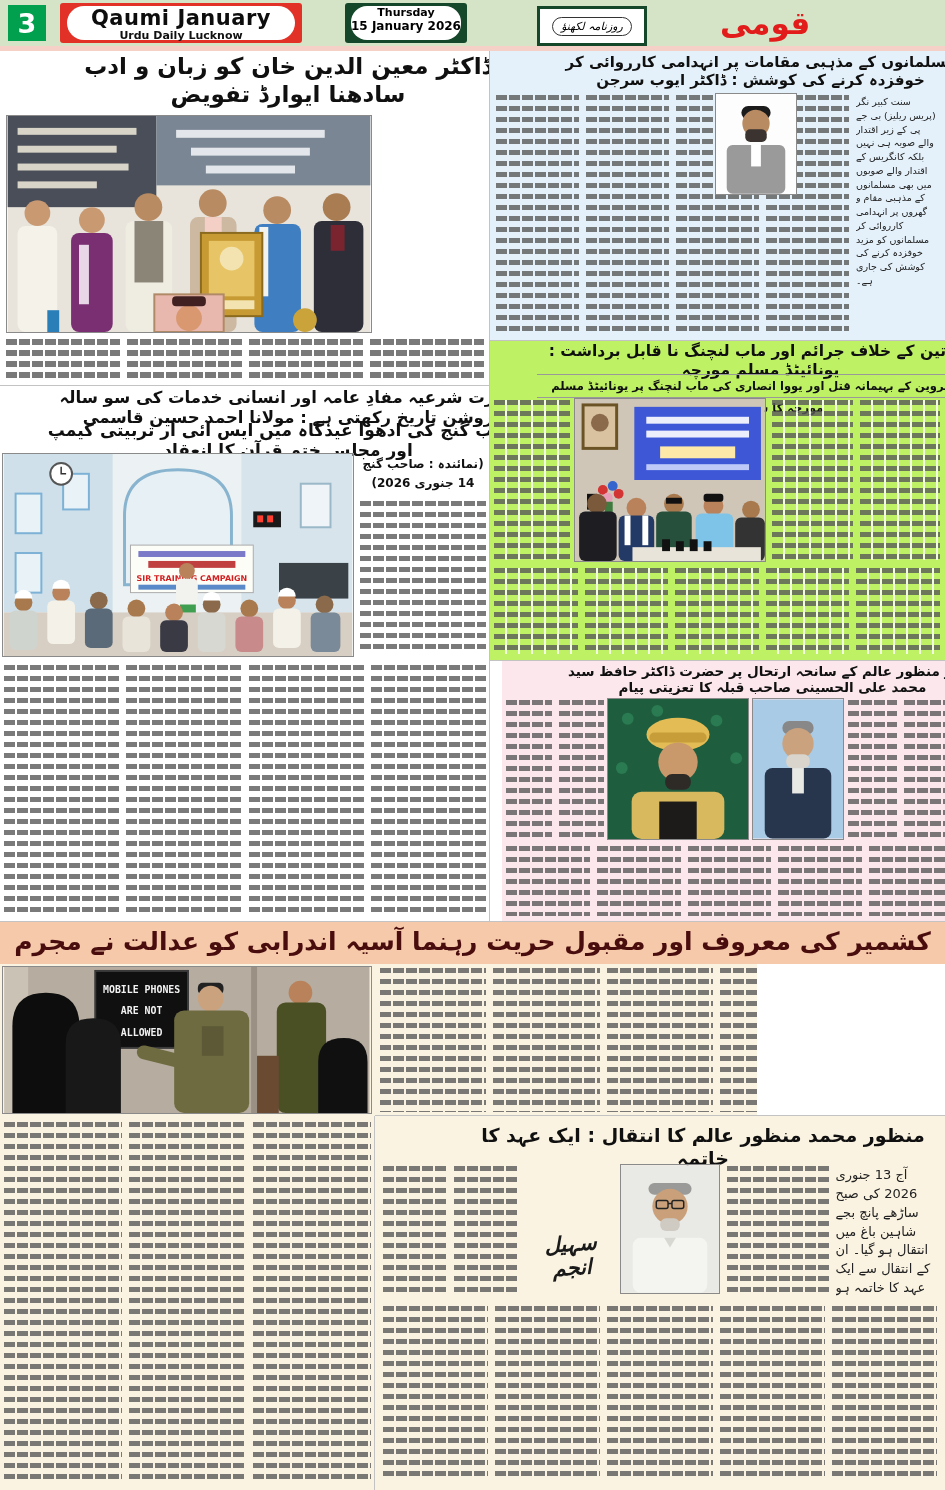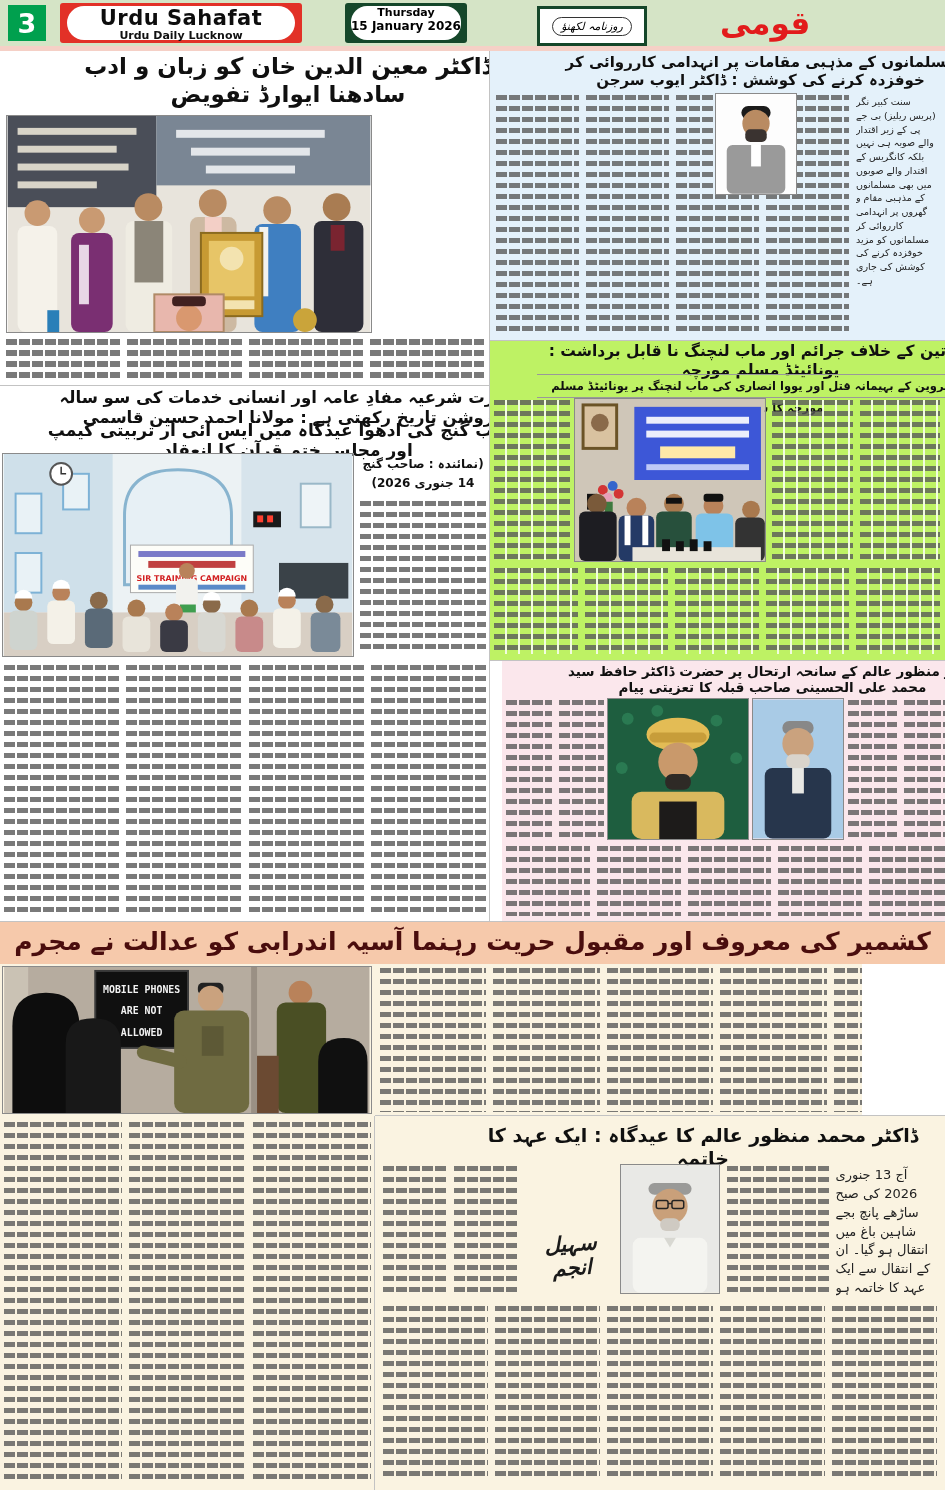--- a/index.html
+++ b/index.html
@@ -52,21 +52,21 @@
 </style>
 </head>
 <body>
 
 <div id="page">
 
   <header id="topbar">
     <div class="pagenum">3</div>
     <div class="mastbox">
       <div class="mastpill">
-        <div class="mast-title">Urdu Sahafat</div>
+        <div class="mast-title">Qaumi January</div>
         <div class="mast-sub">Urdu Daily Lucknow</div>
       </div>
     </div>
     <div class="datebox">
       <div class="datepill">
         <div class="date1">Thursday</div>
         <div class="date2">15 January 2026</div>
       </div>
     </div>
     <div class="nameplate">
@@ -306,21 +306,21 @@
       <div class="sim"></div>
       <div class="sim"></div>
       <div class="sim"></div>
       <div class="sim"></div>
       <div class="sim"></div>
     </div>
   </section>
 
   <div id="kashmir-band" class="abs" style="left:0;top:922px;width:945px;height:42px;">کشمیر کی معروف اور مقبول حریت رہنما آسیہ اندرابی کو عدالت نے مجرم قرار دیا</div>
 
-  <section class="article cream" style="left:0;top:964px;width:862px;height:152px;">
+  <section class="article cream" style="left:0;top:964px;width:757px;height:152px;">
     <svg class="photo-frame abs" style="left:2px;top:2px;" width="370" height="148" viewBox="0 0 370 148">
       <rect width="370" height="148" fill="#b6ac9f"></rect>
       <rect x="0" y="0" width="24" height="148" fill="#cac2b4"></rect>
       <rect x="250" y="0" width="6" height="148" fill="#9a9084"></rect>
 
       <rect x="92" y="4" width="94" height="78" fill="#101010" stroke="#3a3a3a" stroke-width="2"></rect>
       <text x="139" y="26" text-anchor="middle" font-size="10" font-weight="bold" fill="#f2f2f2" font-family="DejaVu Sans Mono, monospace">MOBILE PHONES</text>
       <text x="139" y="48" text-anchor="middle" font-size="10" font-weight="bold" fill="#f2f2f2" font-family="DejaVu Sans Mono, monospace">ARE NOT</text>
       <text x="139" y="70" text-anchor="middle" font-size="10" font-weight="bold" fill="#f2f2f2" font-family="DejaVu Sans Mono, monospace">ALLOWED</text>
 
@@ -349,21 +349,21 @@
 
   <section class="article cream" style="left:0;top:1116px;width:375px;height:374px;">
     <div class="cols abs" style="left:4px;top:6px;width:367px;height:360px;">
       <div class="sim"></div>
       <div class="sim"></div>
       <div class="sim"></div>
     </div>
   </section>
 
   <section class="article cream" id="art-obituary" style="left:375px;top:1116px;width:570px;height:374px;">
-    <div class="hl abs" style="left:55px;top:8px;width:460px;height:34px;font-size:19px;">ڈاکٹر محمد منظور عالم کا عیدگاہ : ایک عہد کا خاتمہ</div>
+    <div class="hl abs" style="left:55px;top:8px;width:460px;height:34px;font-size:19px;">منظور محمد منظور عالم کا انتقال : ایک عہد کا خاتمہ</div>
     <div class="cols abs" style="left:8px;top:50px;width:135px;height:132px;">
       <div class="sim"></div>
       <div class="sim"></div>
     </div>
     <div class="signature abs" style="left:150px;top:116px;width:92px;height:40px;">سہیل انجم</div>
     <svg class="photo-frame abs" style="left:245px;top:48px;" width="100" height="130" viewBox="0 0 100 130">
       <rect width="100" height="130" fill="#e9e9e6"></rect>
       <rect x="28" y="18" width="44" height="12" rx="6" fill="#9a9a98"></rect>
       <circle cx="50" cy="42" r="18" fill="#c9a07a"></circle>
       <rect x="36" y="36" width="12" height="8" rx="2" fill="none" stroke="#222" stroke-width="1.5"></rect>

